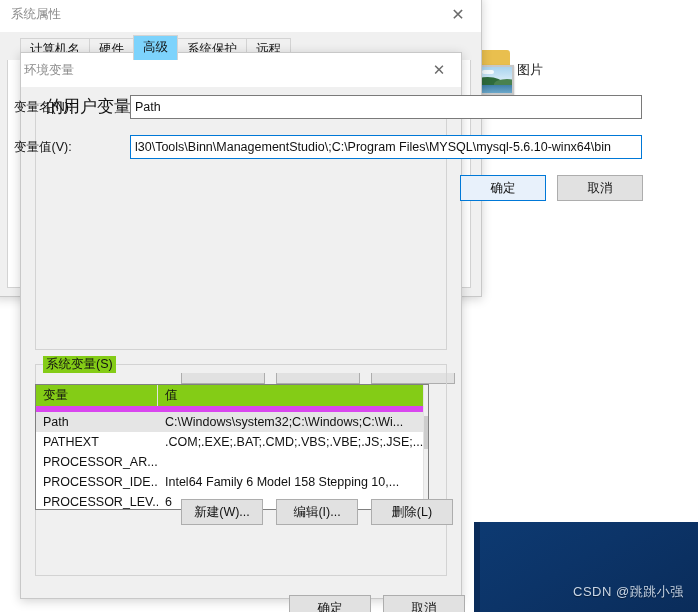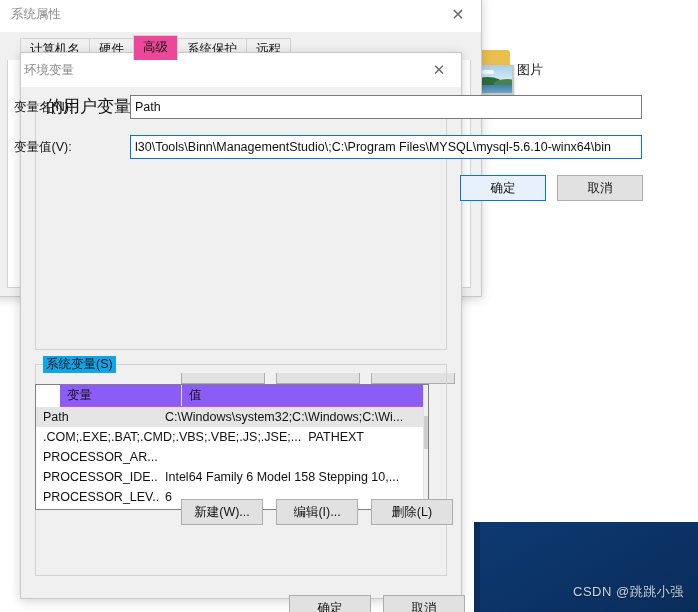--- a/index.html
+++ b/index.html
@@ -185,21 +185,21 @@
     padding: 0 9px;
     font-size: 12.5px;
     color: #111;
     background: #f0f0f0;
     border: 1px solid #d3d3d3;
     border-bottom: none;
     margin-right: -1px;
     white-space: nowrap;
   }
   .tab.selected {
-    background: #ec4899;
+    background: #7dd3fc;
     height: 24px;
     line-height: 23px;
     position: relative;
     z-index: 2;
     border-color: #d3d3d3;
   }
   #sysprops-pane {
     position: absolute;
     left: 13px;
     top: 28px;
@@ -263,44 +263,43 @@
     top: 277px;
     width: 410px;
     height: 210px;
   }
   #sys-legend {
     position: absolute;
     left: 22px;
     top: 269px;
     font-size: 12.5px;
     color: #111;
-    background: #0ea5e9;
+    background: #84cc16;
     padding: 0 3px;
     white-space: nowrap;
     z-index: 3;
   }
 
   .listview {
     position: absolute;
     left: 14px;
     top: 297px;
     width: 392px;
     height: 124px;
     background: #ffffff;
     border: 1px solid #808080;
     overflow: hidden;
     display: flex;
   }
   .lv-main { flex: 1 1 auto; position: relative; }
   .lv-header {
     display: flex;
     height: 21px;
-    border-bottom: 1px solid #d946ef;
-    background: #8b5cf6;
-    margin-left: 24px;
+    border-bottom: 6px solid #d946ef;
+    background: #84cc16;
   }
   .lv-th {
     font-size: 12.5px;
     line-height: 21px;
     padding-left: 7px;
     color: #111;
     border-right: 1px solid #e2e2e2;
     box-sizing: border-box;
     overflow: hidden;
     white-space: nowrap;
@@ -517,22 +516,22 @@
         <div class="lv-header">
           <div class="lv-th col-var">变量</div>
           <div class="lv-th col-val">值</div>
         </div>
         <div class="lv-clip">
           <div class="lv-row selected">
             <div class="lv-td col-var">Path</div>
             <div class="lv-td col-val">C:\Windows\system32;C:\Windows;C:\Wi...</div>
           </div>
           <div class="lv-row">
+            <div class="lv-td col-var">PATHEXT</div>
             <div class="lv-td col-val">.COM;.EXE;.BAT;.CMD;.VBS;.VBE;.JS;.JSE;...</div>
-            <div class="lv-td col-var">PATHEXT</div>
           </div>
           <div class="lv-row">
             <div class="lv-td col-var">PROCESSOR_AR...</div>
           </div>
           <div class="lv-row">
             <div class="lv-td col-var">PROCESSOR_IDE...</div>
             <div class="lv-td col-val">Intel64 Family 6 Model 158 Stepping 10,...</div>
           </div>
           <div class="lv-row">
             <div class="lv-td col-var">PROCESSOR_LEV...</div>

